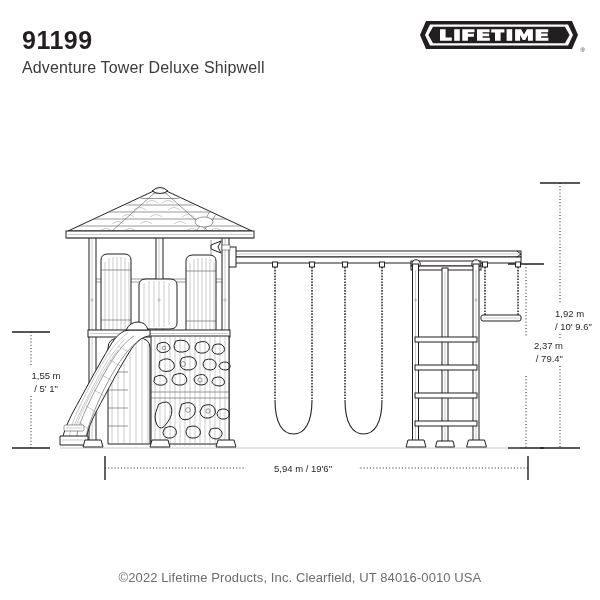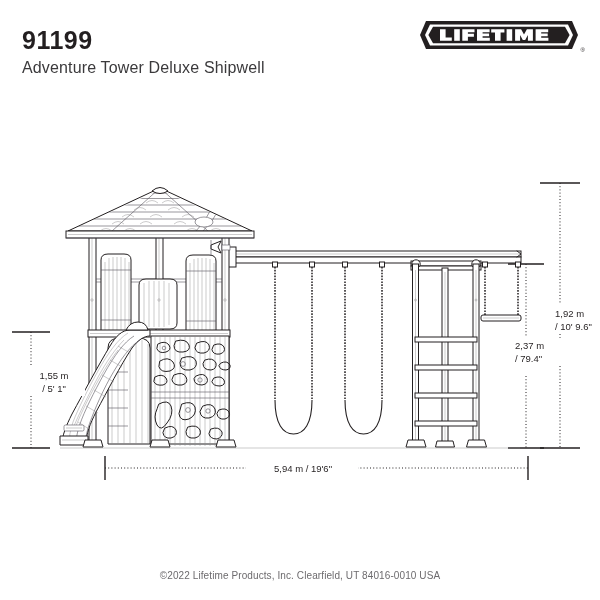--- a/index.html
+++ b/index.html
@@ -43,30 +43,30 @@
   .dim{
     position:absolute;
     font-size:9.5px;line-height:13px;
     color:#231f20;
     background:#ffffff;
     text-align:center;
     white-space:nowrap;
     padding:1px 3px;
   }
   .dim .l2{display:block;}
-  #dim-left{left:23px;top:368px;width:56px;}
+  #dim-left{left:15px;top:368px;width:56px;}
   #dim-right-outer{left:552px;top:306px;width:50px;text-align:left;}
-  #dim-right-inner{left:512px;top:338px;width:48px;text-align:left;}
+  #dim-right-inner{left:512px;top:338px;width:48px;text-align:right;}
   #dim-bottom{left:248px;top:461px;width:104px;}
 
   
   .footer{
     position:absolute;left:0;right:0;top:570px;
     text-align:center;
-    font-size:10px;color:#6d6b6e;
+    font-size:13px;color:#6d6b6e;
     letter-spacing:.1px;
   }
 </style>
 </head>
 <body>
 
 <div class="sheet">
 
   <div class="header">
     <div class="model-number">91199</div>

